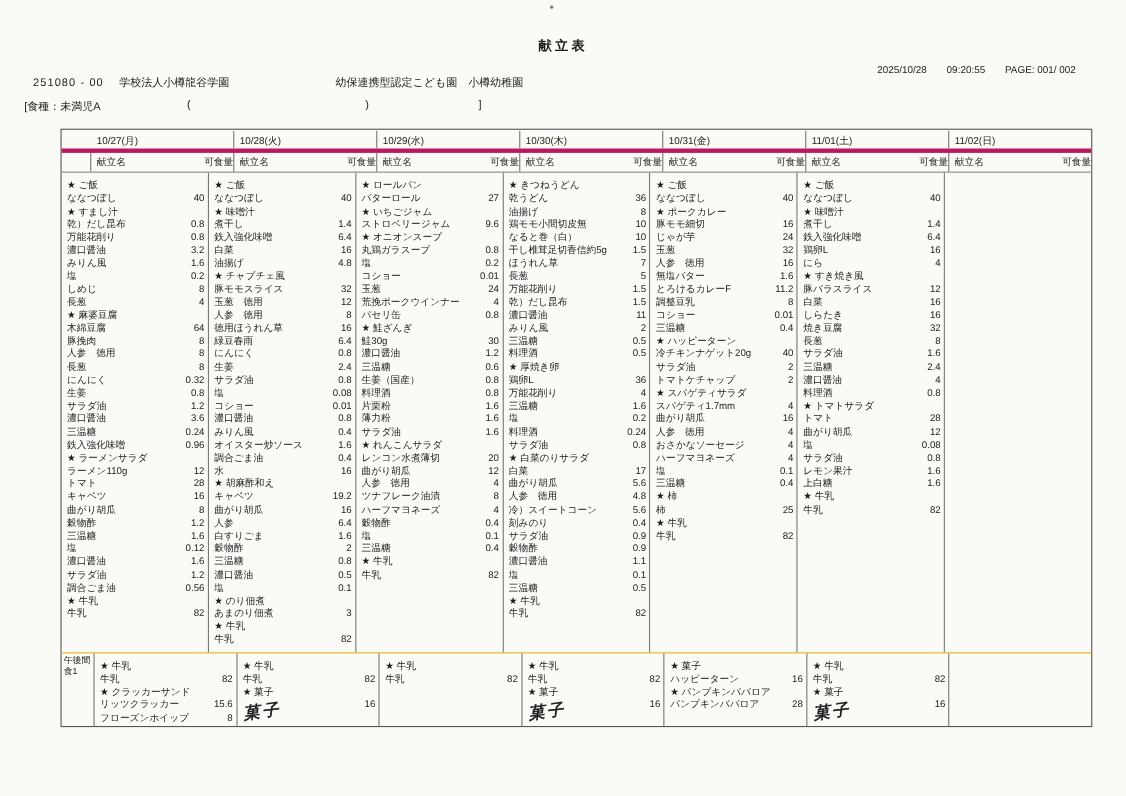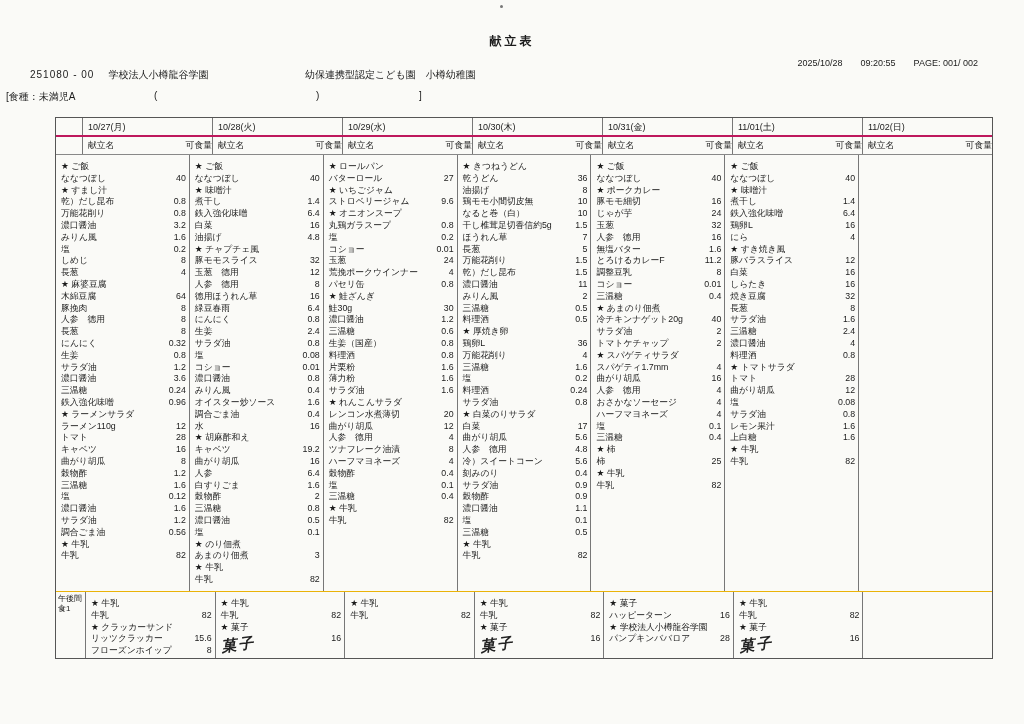--- a/index.html
+++ b/index.html
@@ -9,31 +9,31 @@
     font-family:"Liberation Sans","DejaVu Sans",sans-serif;
   }
   .abs{position:absolute;}
   #title{left:0;right:0;top:33px;text-align:center;font-size:12px;font-weight:bold;letter-spacing:3px;}
   #print-info{right:46px;top:58px;font-size:9px;}
   #print-info span{margin-left:18px;}
   #org-line{left:30px;top:68px;font-size:10px;}
   #org-line .code{letter-spacing:1px;text-align:center;}
   #org-line .name{margin-left:14px;}
   #facility{left:305px;top:68px;font-size:10px;}
-  #meal-line{left:6px;top:90px;font-size:10px;width:600px;height:14px;}
+  #meal-line{left:22px;top:90px;font-size:10px;width:600px;height:14px;}
   #meal-line .p-open{position:absolute;left:148px;}
   #meal-line .p-close{position:absolute;left:310px;}
   #meal-line .b-close{position:absolute;left:413px;}
   #artifact-dot{left:500px;top:5px;width:3px;height:3px;background:#777;border-radius:50%;}
 
   #menu-table{
     position:absolute;left:55px;top:117px;width:936px;
     border:1px solid #555;background:transparent;font-size:8.8px;
   }
-  .hdr-row{display:flex;height:17px;border-bottom:2px solid #be185d;}
+  .hdr-row{display:flex;height:17px;border-bottom:4px solid #be185d;align-items:center;}
   .sub-row{display:flex;height:17px;border-bottom:1px solid #888;}
   .body-row{display:flex;}
   .body-row.lunch{height:436px;}
   .body-row.snack{height:66px;border-top:1px solid #eab308;}
   .label-cell{width:26px;flex:none;border-right:1px solid #777;font-size:8px;line-height:10px;padding:2px 1px 0 2px;word-break:break-all;}
   .day-cell{flex:1 1 0;border-right:1px solid #777;overflow:hidden;min-width:0;}
   .day-cell:last-child,.label-last{border-right:none;}
   .hdr-cell{flex:1 1 0;border-right:1px solid #777;padding:3px 0 0 5px;font-size:9px;min-width:0;}
   .hdr-cell:last-child{border-right:none;}
   .sub-cell{flex:1 1 0;border-right:1px solid #777;display:flex;justify-content:space-between;padding:3px 0 0 5px;min-width:0;}
@@ -712,21 +712,21 @@
           </div>
           <div class="item">
             <span class="n">コショー</span>
             <span class="v">0.01</span>
           </div>
           <div class="item">
             <span class="n">三温糖</span>
             <span class="v">0.4</span>
           </div>
           <div class="item">
-            <span class="n">★ あまのり佃煮</span>
+            <span class="n">★ ハッピーターン</span>
             <span class="v"></span>
           </div>
           <div class="item">
             <span class="n">冷チキンナゲット20g</span>
             <span class="v">40</span>
           </div>
           <div class="item">
             <span class="n">サラダ油</span>
             <span class="v">2</span>
           </div>
@@ -978,21 +978,21 @@
         <div class="inner">
           <div class="item">
             <span class="n">★ 菓子</span>
             <span class="v"></span>
           </div>
           <div class="item">
             <span class="n">ハッピーターン</span>
             <span class="v">16</span>
           </div>
           <div class="item">
-            <span class="n">★ 学校法人小樽龍谷学園</span>
+            <span class="n">★ パンプキンババロア</span>
             <span class="v"></span>
           </div>
           <div class="item">
             <span class="n">パンプキンババロア</span>
             <span class="v">28</span>
           </div>
         </div>
       </div>
       <div class="day-cell">
         <div class="inner">

